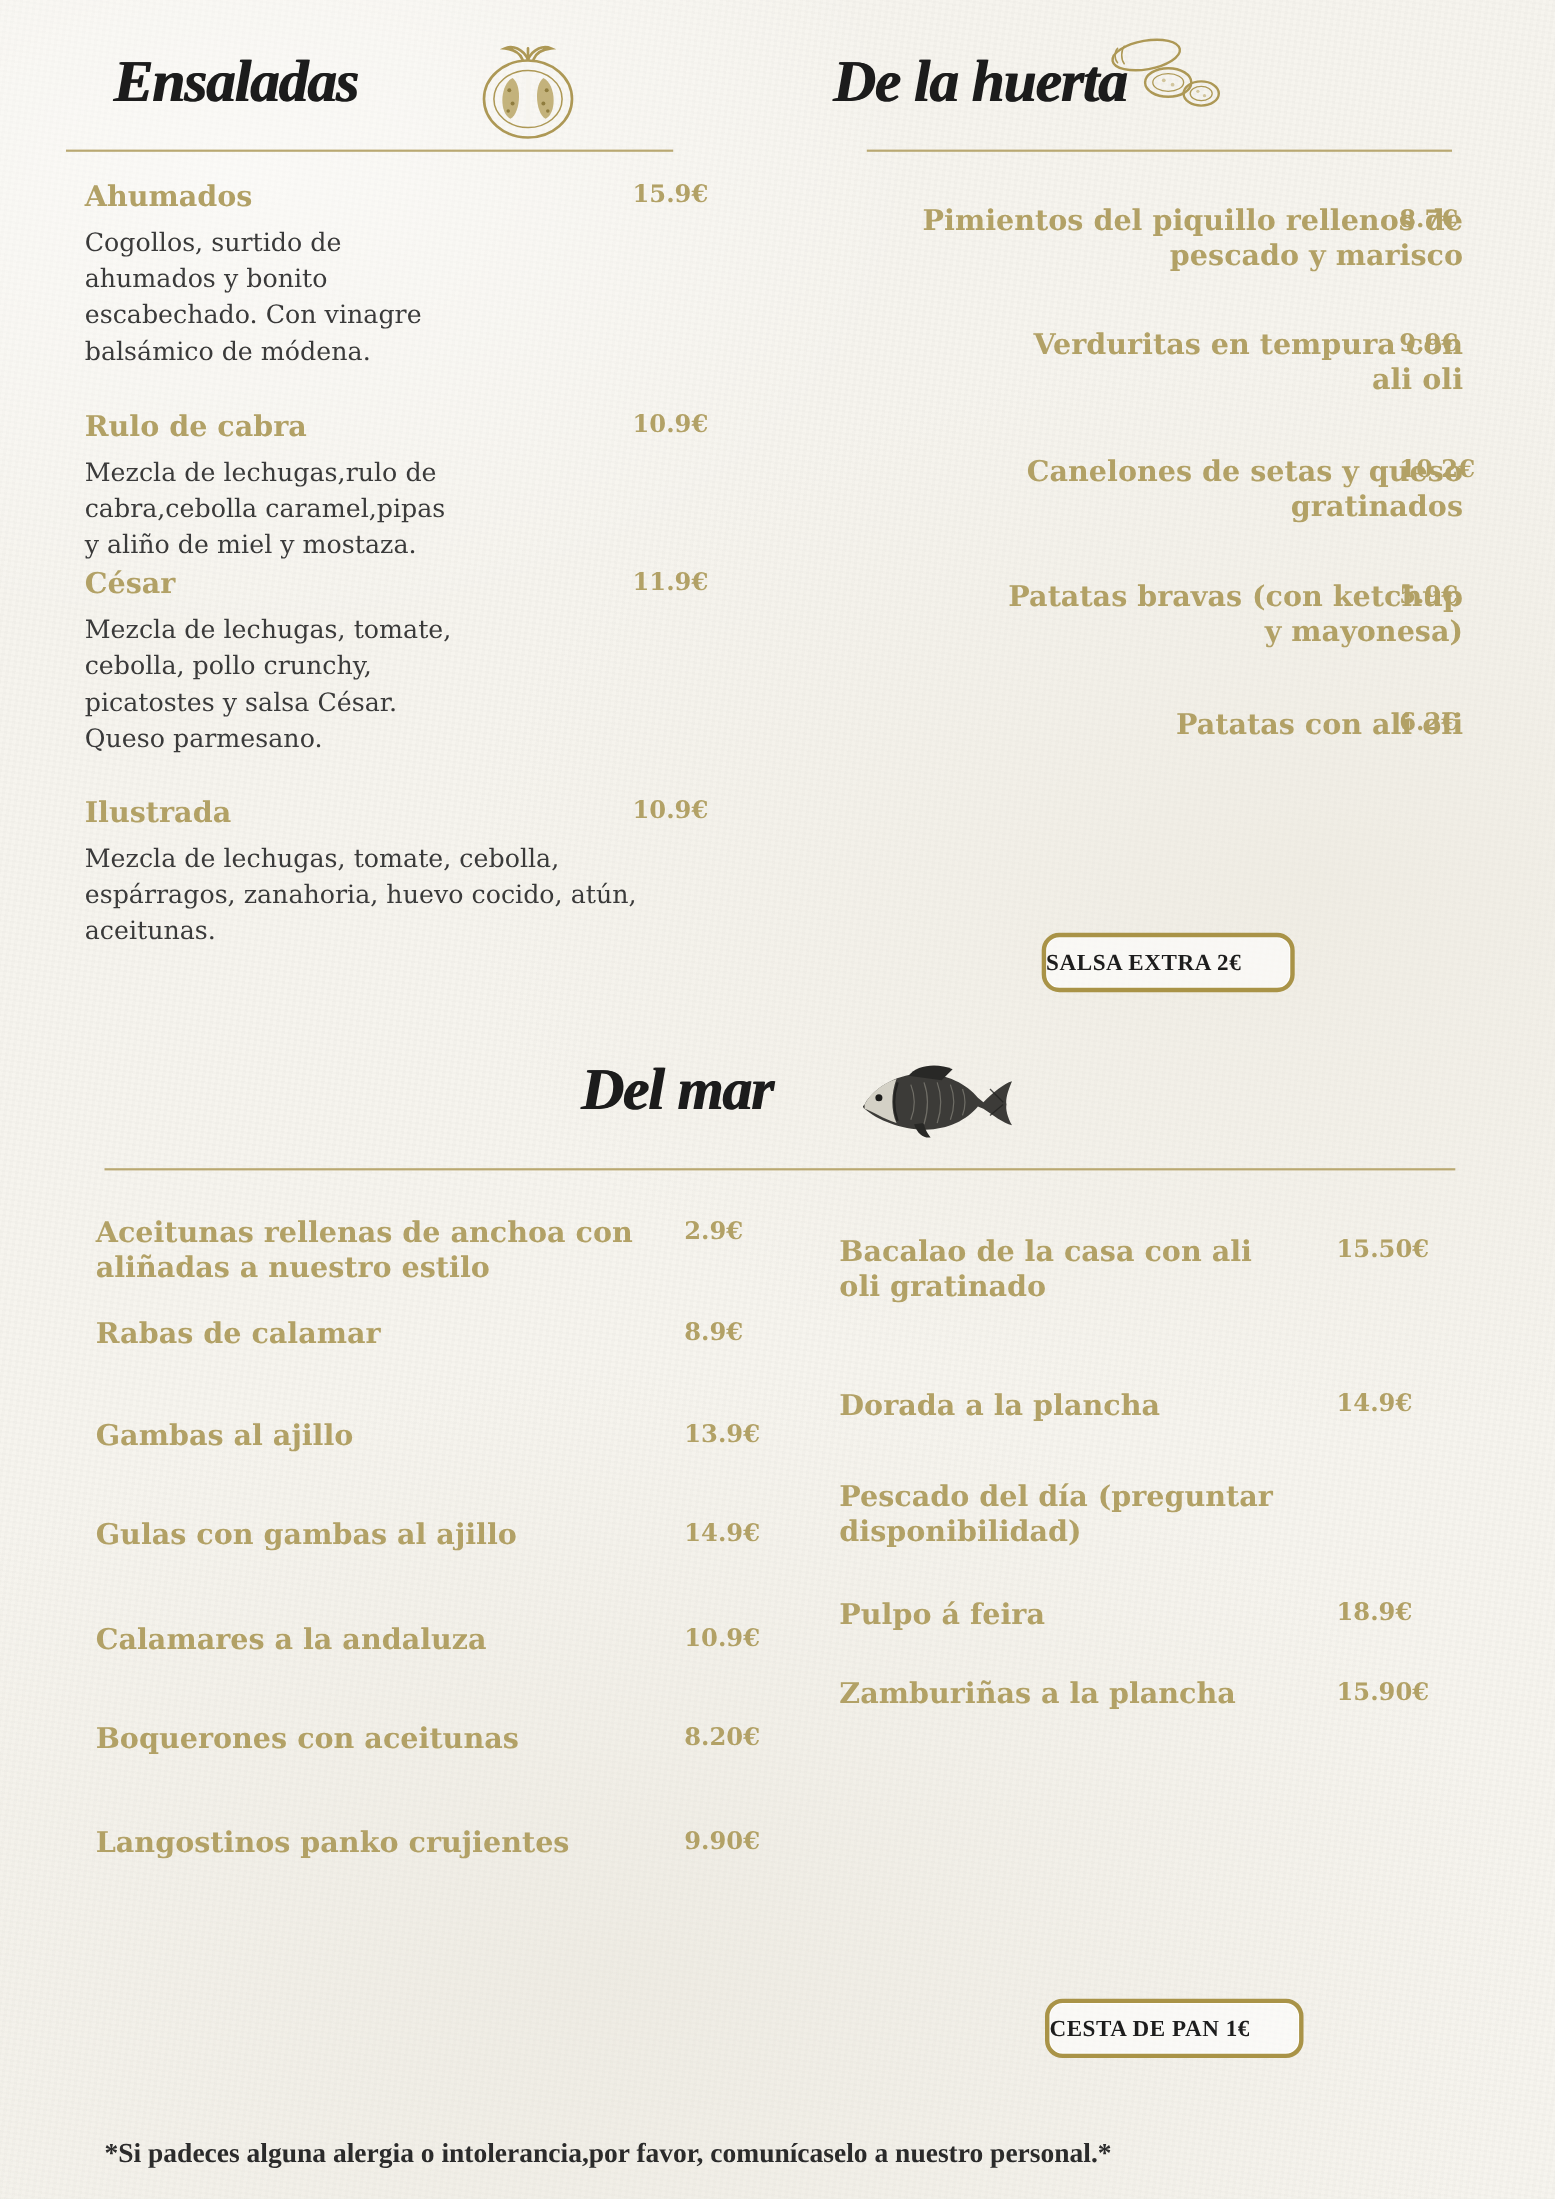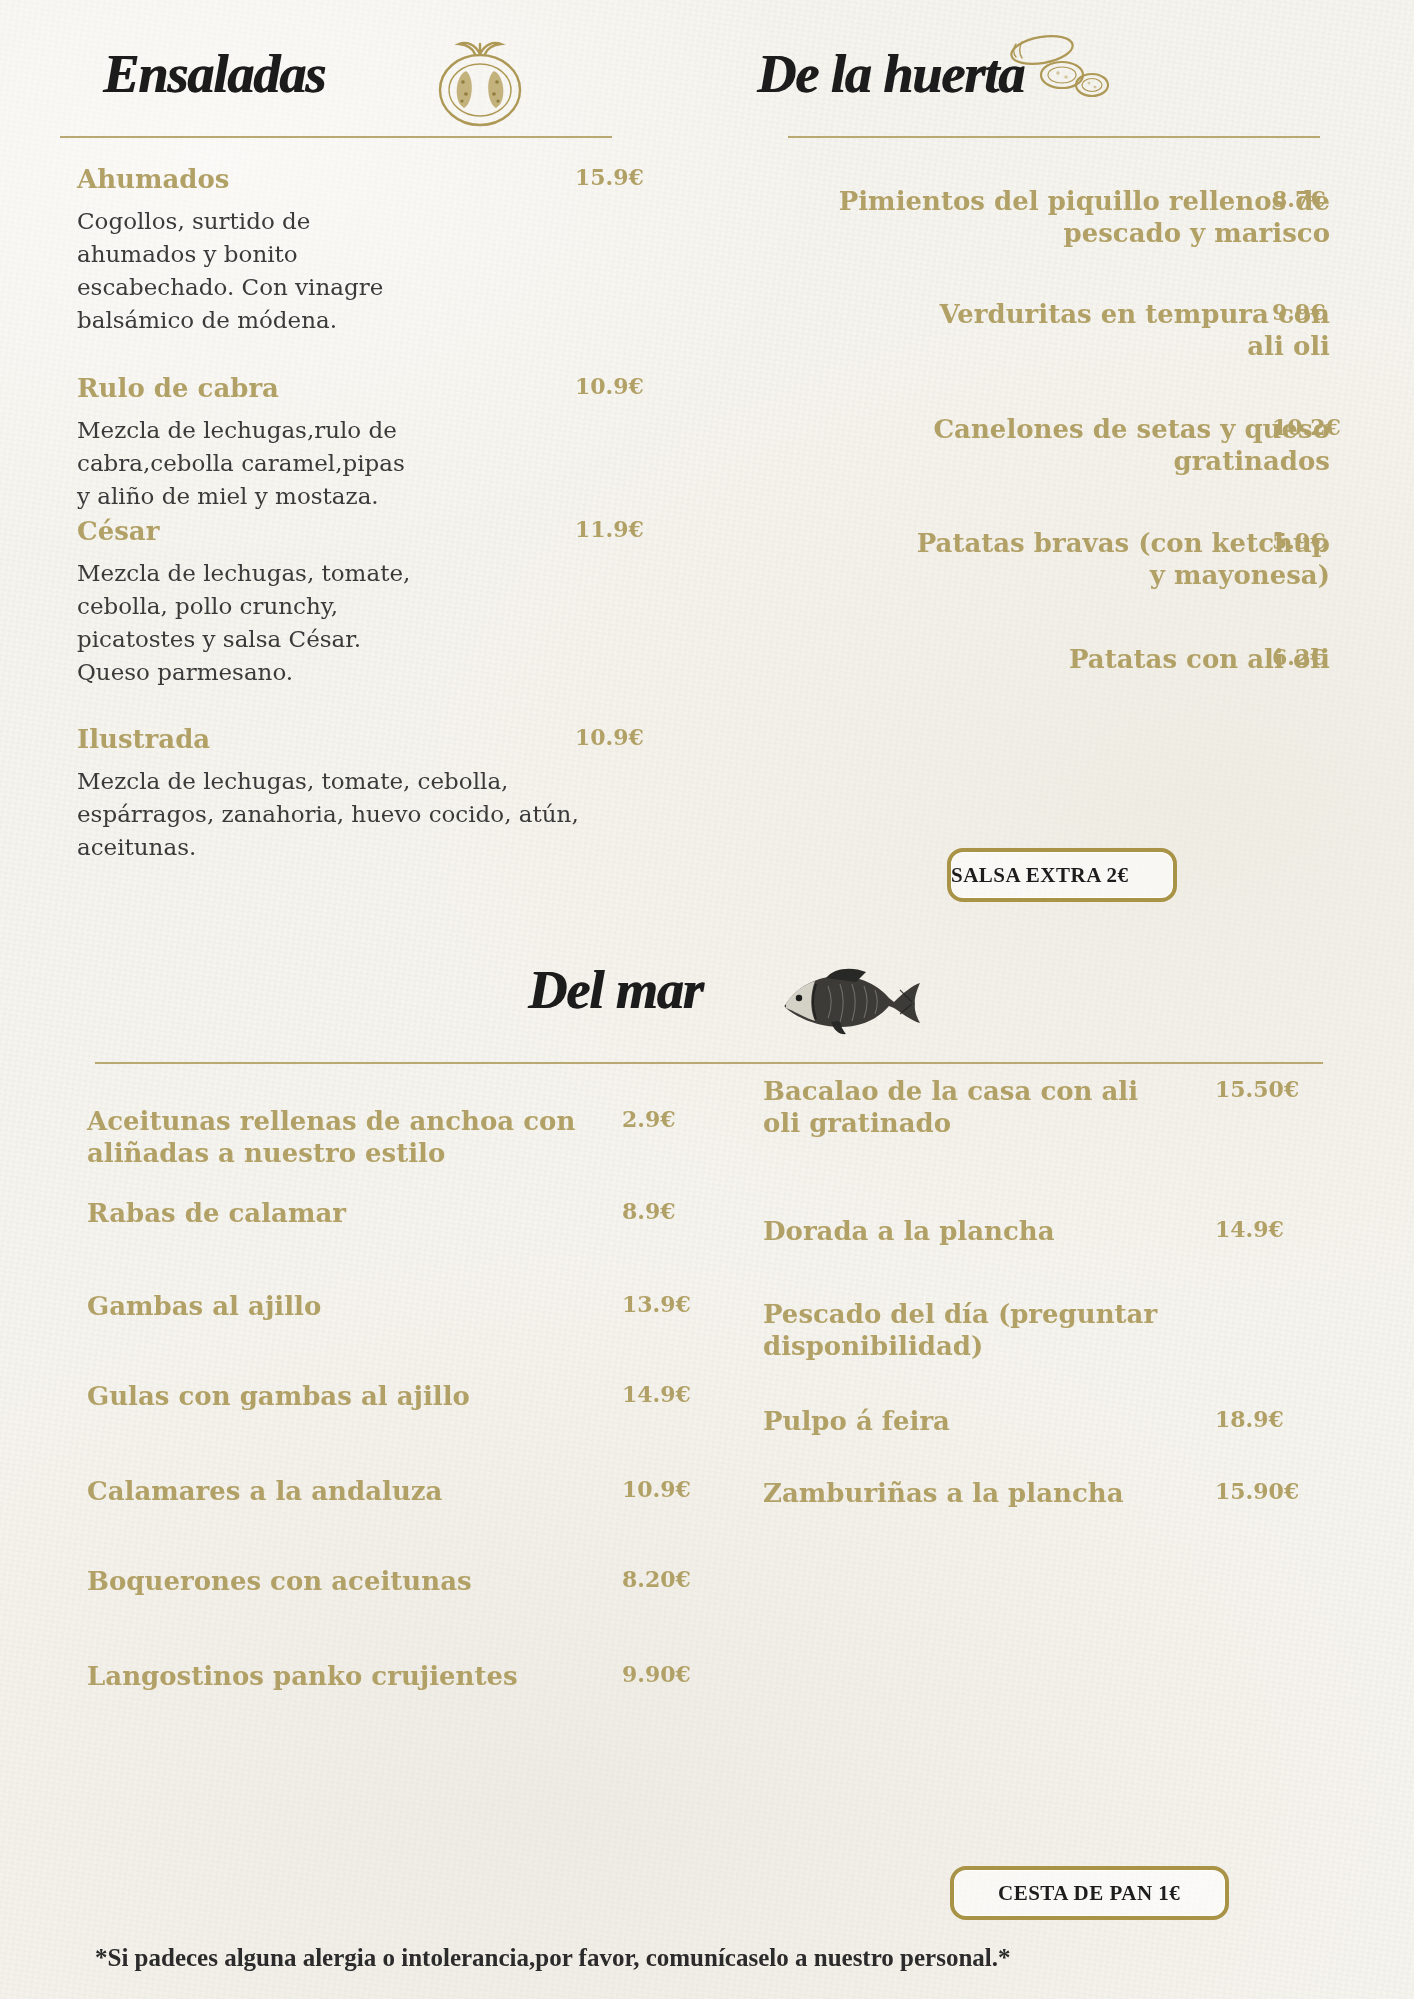--- a/index.html
+++ b/index.html
@@ -275,21 +275,21 @@
     <span class="mi-price">8.20€</span>
 
   </div>
       <div class="mi">
     <span class="mi-name">Langostinos panko crujientes</span>
     <span class="mi-price">9.90€</span>
 
   </div>
     </div>
 
-  <div class="col col-mar-right" style="left:763px;top:1075px;width:560px;">
+  <div class="col col-mar-right" style="left:763px;top:1122px;width:560px;">
       <div class="mi">
     <span class="mi-name">Bacalao de la casa con ali
 oli gratinado</span>
     <span class="mi-price">15.50€</span>
 
   </div>
       <div class="mi">
     <span class="mi-name">Dorada a la plancha</span>
     <span class="mi-price">14.9€</span>
 
@@ -304,19 +304,19 @@
     <span class="mi-price">18.9€</span>
 
   </div>
       <div class="mi">
     <span class="mi-name">Zamburiñas a la plancha</span>
     <span class="mi-price">15.90€</span>
 
   </div>
     </div>
 
-  <div class="badge" style="left:950px;top:1866px;width:227px;height:46px;padding-left:44px;">
+  <div class="badge" style="left:950px;top:1817px;width:227px;height:46px;">
     <span>CESTA DE PAN 1€</span>
   </div>
 
   <div class="footer-note" style="left:95px;top:1920px;">*Si padeces alguna alergia o intolerancia,por favor, comunícaselo a nuestro personal.*</div>
 
 </div>
 
 </body></html>

